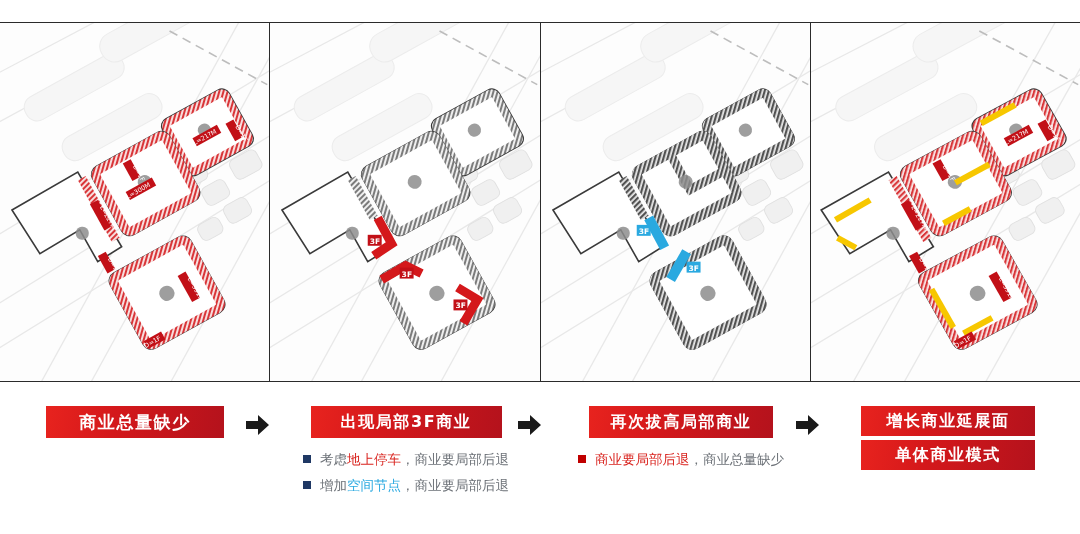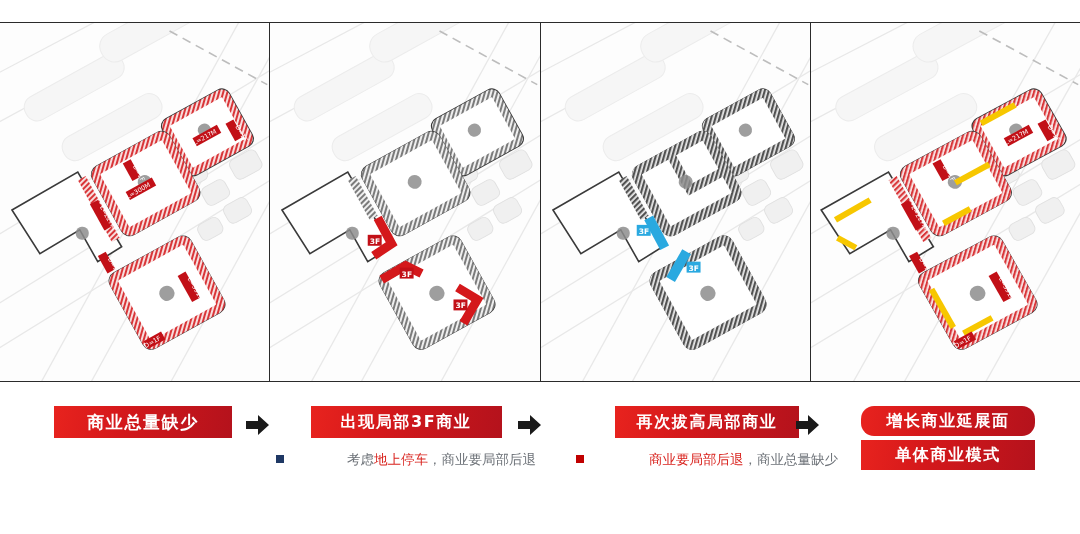--- a/index.html
+++ b/index.html
@@ -10,43 +10,43 @@
   .plan-strip{position:absolute;left:0;top:22px;width:1080px;height:360px;
               border-top:1.4px solid #2b2b2b;border-bottom:1.4px solid #2b2b2b;
               box-sizing:border-box;background:#fdfdfd;display:flex;}
   .panel{position:relative;flex:1 1 0;height:100%;overflow:hidden;background:#fdfdfd;}
   .panel + .panel{border-left:1.4px solid #2b2b2b;}
   .panel-svg{position:absolute;left:0;top:0;width:100%;height:100%;display:block;}
 
   
   .caption-strip{position:absolute;left:0;top:384px;width:1080px;height:150px;}
   .cap-col{position:absolute;top:0;height:150px;}
-  .cap-col.c1{left:8px;width:270px;}
+  .cap-col.c1{left:0;width:270px;}
   .cap-col.c2{left:270px;width:272px;}
-  .cap-col.c3{left:570px;width:274px;}
+  .cap-col.c3{left:544px;width:274px;}
   .cap-col.c4{left:816px;width:264px;}
 
   .redbox{position:relative;display:block;margin:0 auto;
           background:linear-gradient(100deg,#e8231e 0%,#d4181b 38%,#b4121c 100%);
           color:#fff;font-weight:bold;letter-spacing:1.6px;
           text-align:center;box-sizing:border-box;
           font-family:"DejaVu Sans","Liberation Sans",sans-serif;}
   .redbox.r1{width:178px;height:32px;line-height:32px;font-size:17px;margin-top:22px;}
   .redbox.r2{width:191px;height:32px;line-height:32px;font-size:16px;margin-top:22px;}
   .redbox.r3{width:184px;height:32px;line-height:32px;font-size:16px;margin-top:22px;}
-  .redbox.r4a{width:174px;height:30px;line-height:30px;font-size:16px;margin-top:22px;border-radius:13px;}
+  .redbox.r4a{width:174px;height:30px;line-height:30px;font-size:16px;margin-top:22px;}
   .redbox.r4b{width:174px;height:30px;line-height:30px;font-size:16px;margin-top:4px;}
 
   .arrow{position:absolute;top:30px;width:24px;height:22px;}
   .arrow.a1{left:246px;}
   .arrow.a2{left:518px;}
   .arrow.a3{left:796px;}
 
   .bullets{margin-top:12px;padding:0 6px;}
-  .bullet-row{display:flex;align-items:center;justify-content:space-between;
+  .bullet-row{display:flex;align-items:center;justify-content:center;
               margin-top:8px;font-size:13.5px;line-height:18px;
               font-family:"DejaVu Sans","Liberation Sans",sans-serif;}
   .bsq{width:8px;height:8px;flex:0 0 8px;margin-right:9px;display:inline-block;}
   .bsq.navy{background:#1f3864;}
   .bsq.red{background:#c00000;}
   .btxt{white-space:nowrap;color:#6d7278;}
   .hl-red{color:#d9241f;}
   .hl-blue{color:#2aa9e0;}
   .all-red{color:#d9241f;}
 </style>
@@ -366,20 +366,24 @@
       <path d="M0 7 L12 7 L12 1 L23 11 L12 21 L12 15 L0 15 Z" fill="#1a1a1a"></path>
     </svg>
 
     <div class="cap-col c2">
       <div class="redbox r2">出现局部3F商业</div>
       <div class="bullets">
         <div class="bullet-row">
           <span class="bsq navy"></span>
           <span class="btxt"><span>考虑</span><span class="hl-red">地上停车</span><span>，商业要局部后退</span></span>
         </div>
+        <div class="bullet-row">
+          <span class="bsq navy"></span>
+          <span class="btxt"><span>增加</span><span class="hl-blue">空间节点</span><span>，商业要局部后退</span></span>
+        </div>
       </div>
     </div>
 
     <svg class="arrow a2" viewBox="0 0 24 22">
       <path d="M0 7 L12 7 L12 1 L23 11 L12 21 L12 15 L0 15 Z" fill="#1a1a1a"></path>
     </svg>
 
     <div class="cap-col c3">
       <div class="redbox r3">再次拔高局部商业</div>
       <div class="bullets">

